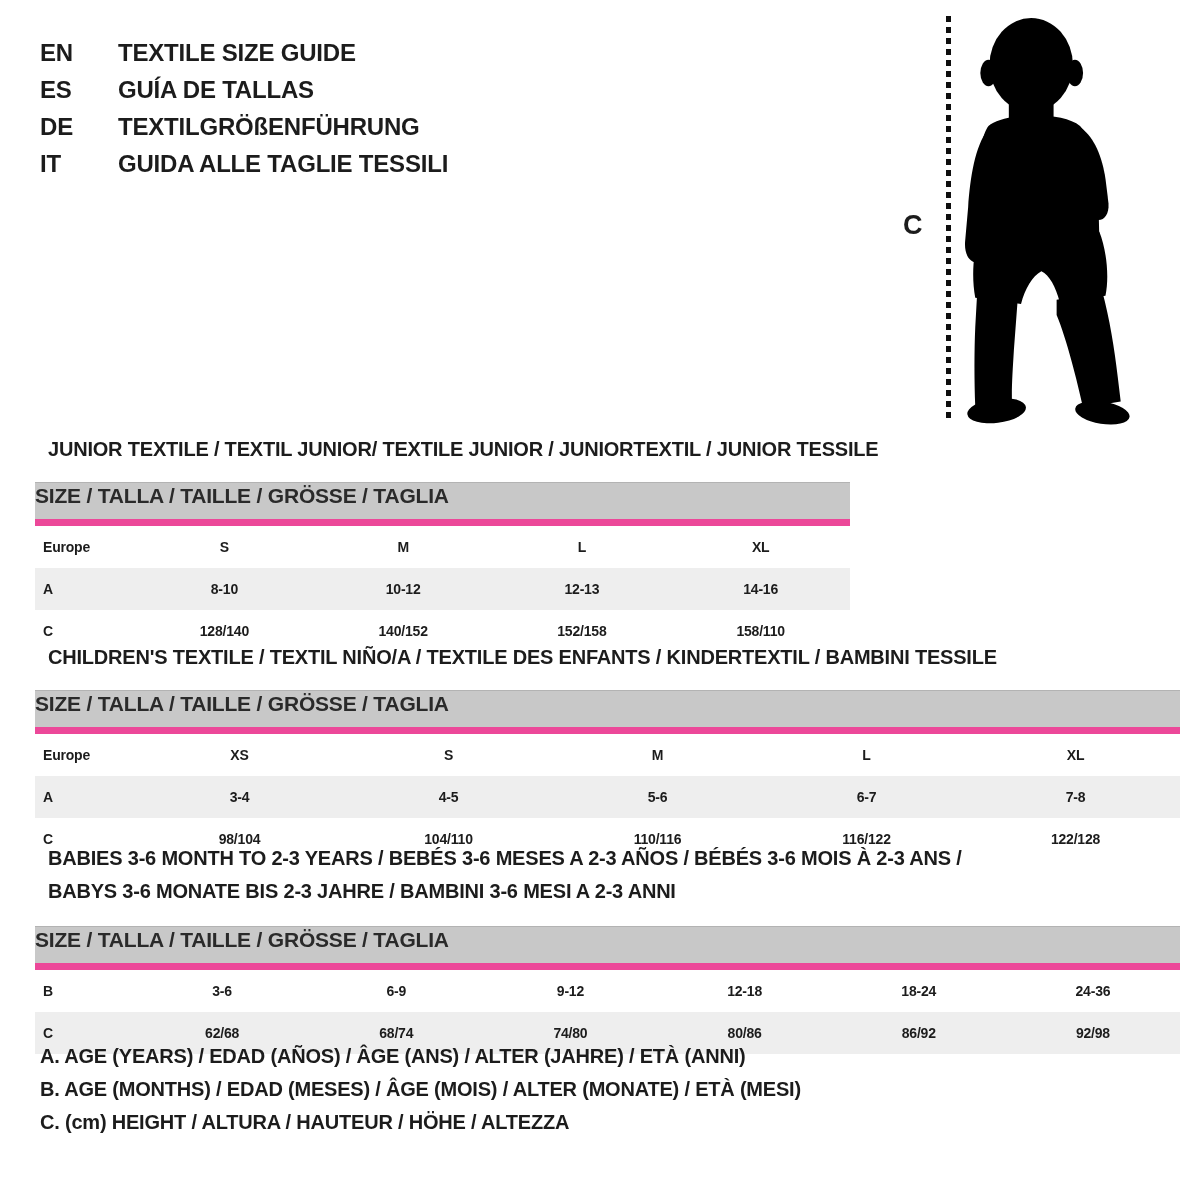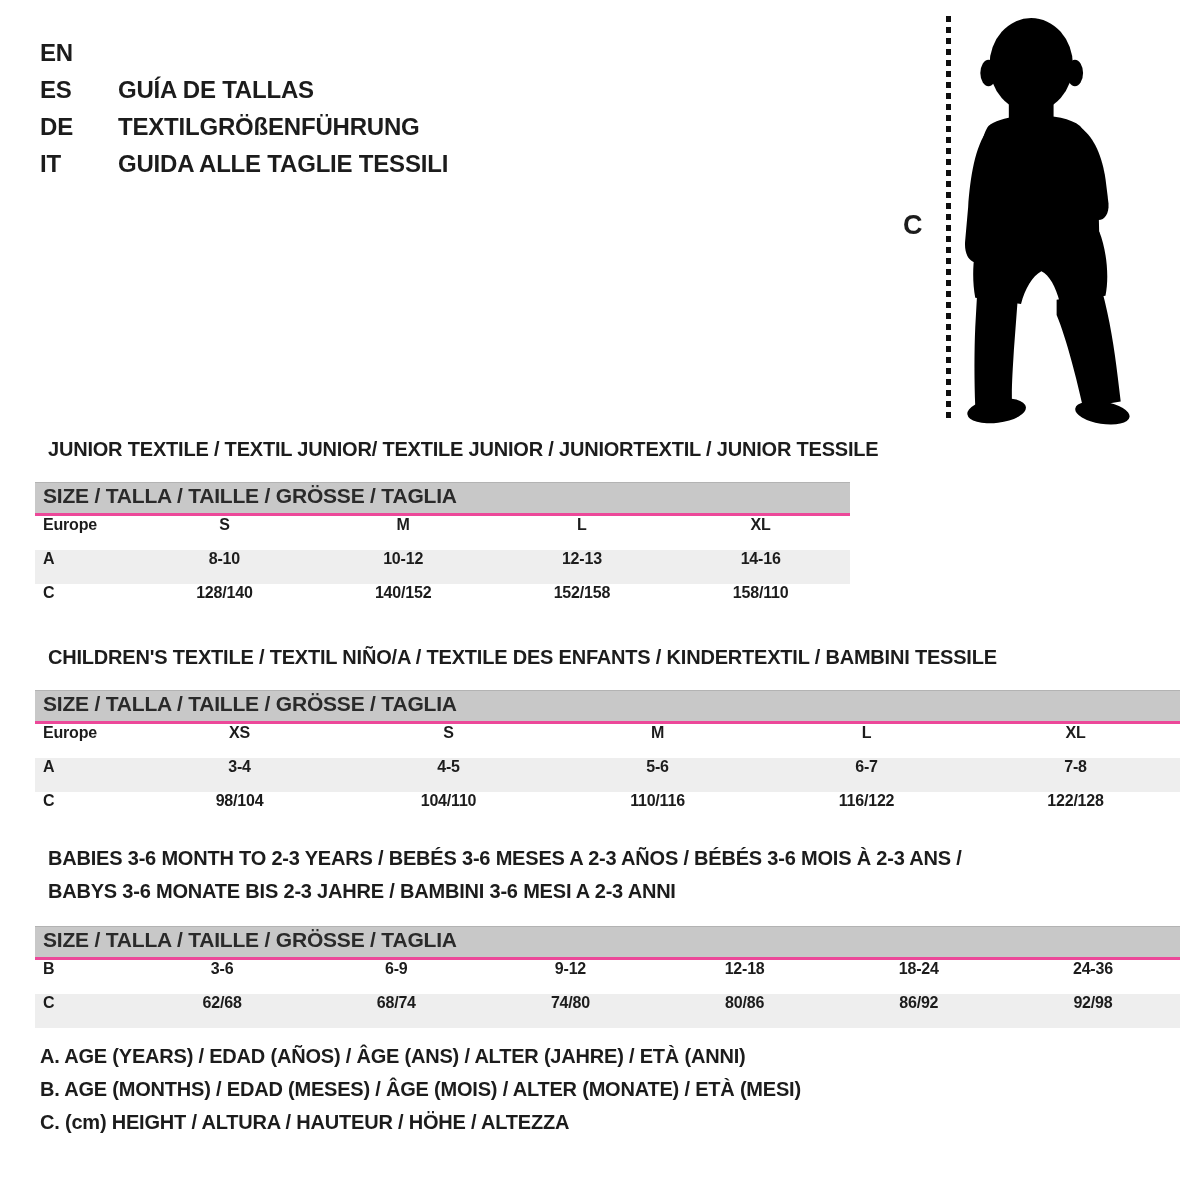--- a/index.html
+++ b/index.html
@@ -27,41 +27,42 @@
   #heading-0{top:433px;}
   #heading-1{top:641px;}
   #heading-2{top:842px;}
 
   
   .table{position:absolute;left:35px;}
   #table-0{top:482px;width:815px;}
   #table-1{top:690px;width:1145px;}
   #table-2{top:926px;width:1145px;}
   .size-bar{
-    height:34px;line-height:26px;background:#c8c8c8;
-    border-top:1px solid #b3b3b3;border-bottom:3px solid #ec4899;
-    padding-left:8px;font-size:21px;color:#2a2a2a;box-sizing:border-box;
+    height:44px;line-height:26px;background:#c8c8c8;
+    border-top:1px solid #b3b3b3;border-bottom:7px solid #ec4899;
+    font-size:21px;color:#2a2a2a;box-sizing:border-box;
   }
-  .t-row{display:flex;height:34px;align-items:flex-start;font-size:16px;}
+  .t-row{display:flex;height:42px;align-items:center;font-size:14px;}
   .t-row.shaded{background:#eeeeee;}
   .t-cell{flex:1;text-align:center;}
   .t-cell.label-cell{flex:0 0 100px;text-align:left;padding-left:8px;box-sizing:border-box;}
 
   
   .legend{position:absolute;left:40px;top:1040px;font-size:20px;}
   .legend-line{line-height:33px;white-space:nowrap;}
 </style>
 </head>
 <body>
 
 <div class="canvas">
 
   <div class="lang-block">
     <div class="lang-row">
       <span class="lang-code">EN</span>
+      <span class="lang-title">TEXTILE SIZE GUIDE</span>
     </div>
     <div class="lang-row">
       <span class="lang-code">ES</span>
       <span class="lang-title">GUÍA DE TALLAS</span>
     </div>
     <div class="lang-row">
       <span class="lang-code">DE</span>
       <span class="lang-title">TEXTILGRÖßENFÜHRUNG</span>
     </div>
     <div class="lang-row">

